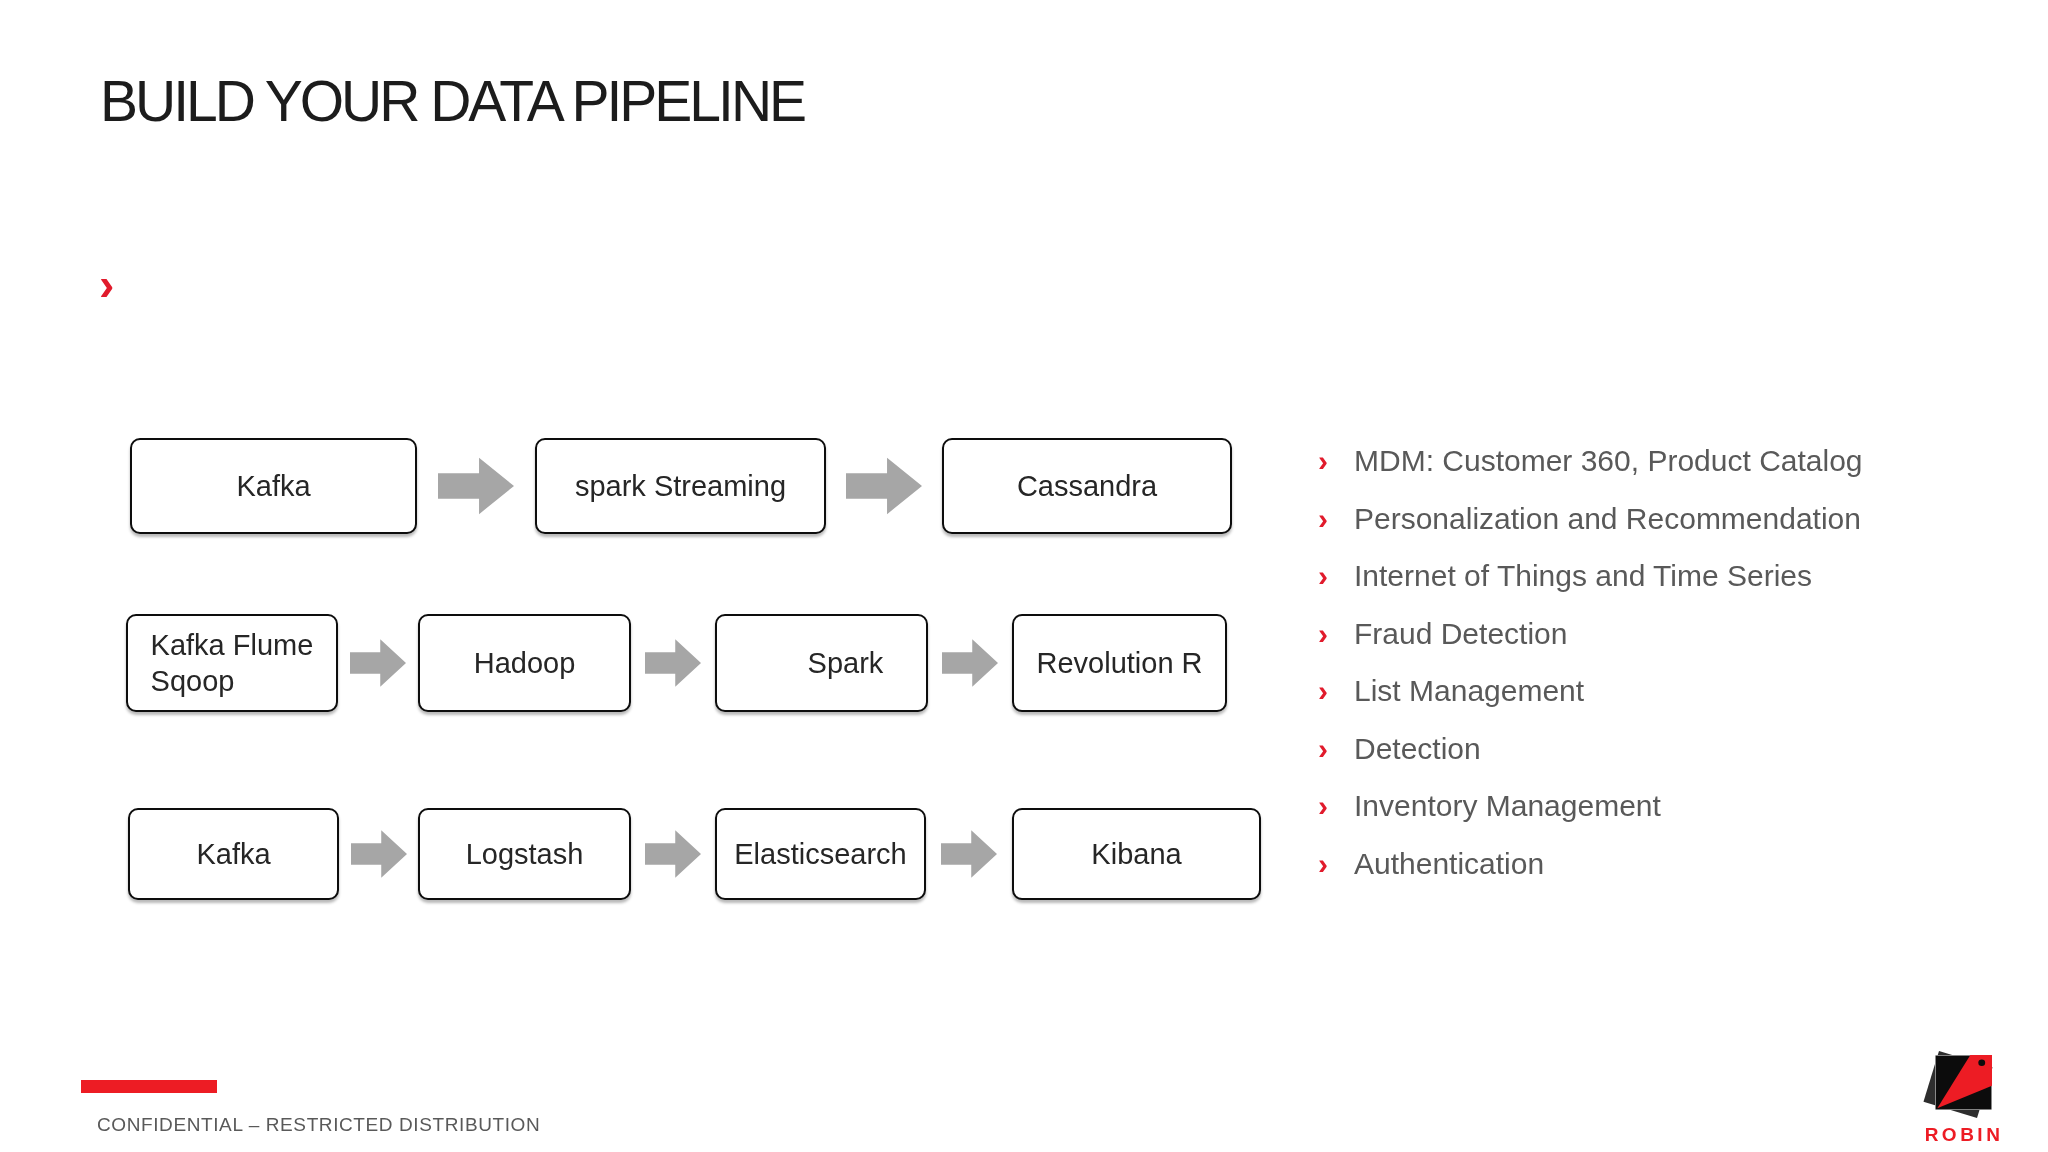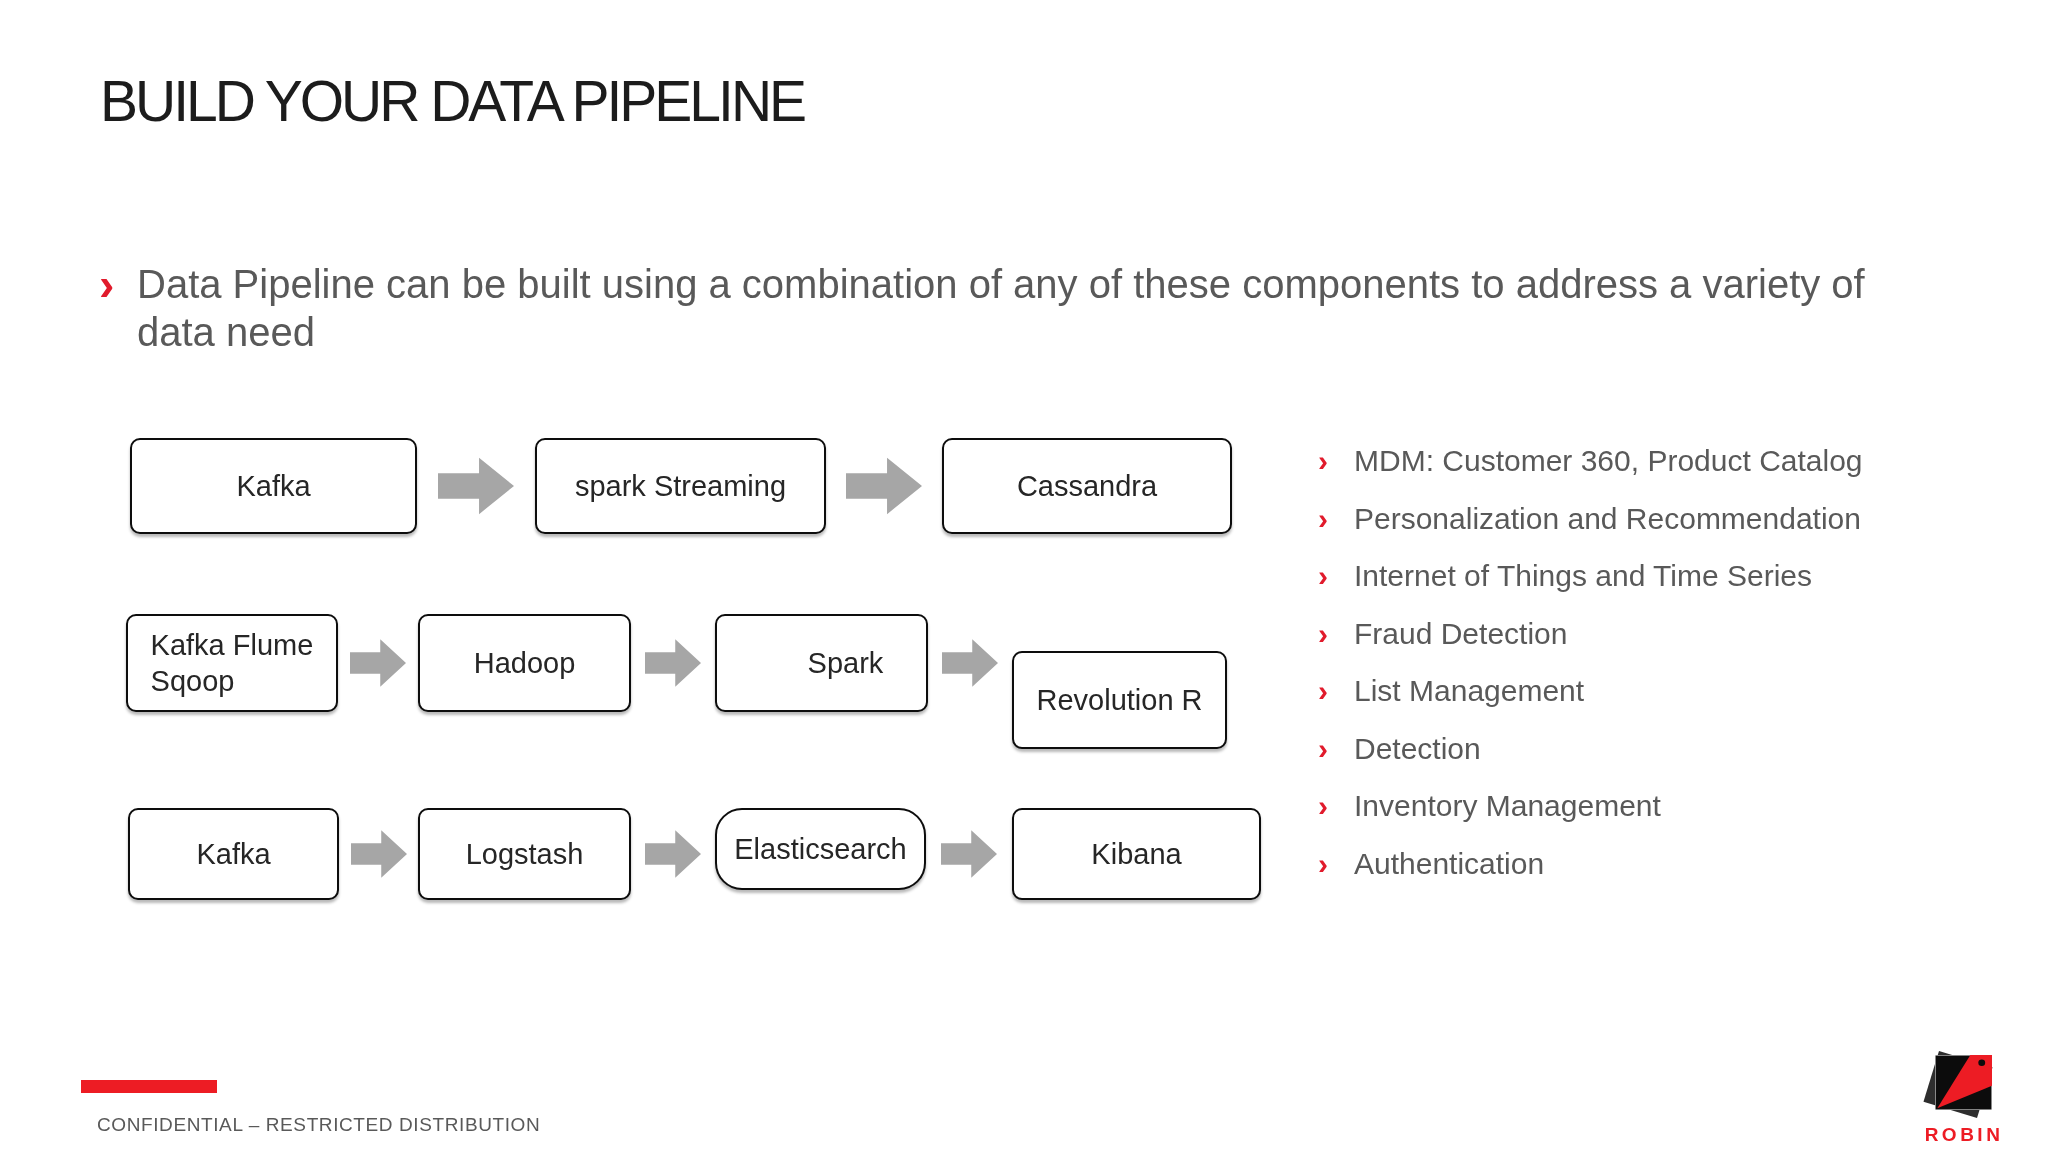--- a/index.html
+++ b/index.html
@@ -55,22 +55,20 @@
   }
 </style>
 </head>
 <body>
 
 <div id="slide">
 
   <div id="title">BUILD YOUR DATA PIPELINE</div>
 
   <span id="intro-chevron" style="color: rgb(225, 27, 44);">›</span>
-  <div id="intro-text">Data Pipeline can be built using a combination of any of these components to address a variety of
-data need</div>
 
   <div id="pipelines">
       <div class="pipe-box" style="left: 130px; top: 438px; width: 287px; height: 96px;">Kafka</div>
       <div class="pipe-arrow" style="left: 438px; top: 454px; width: 76px; height: 64px;">
         <svg viewBox="0 0 100 100" preserveAspectRatio="none">
           <polygon points="0,30 54,30 54,6 100,50 54,94 54,70 0,70" fill="#a6a6a6"></polygon>
         </svg>
       </div>
       <div class="pipe-box" style="left: 535px; top: 438px; width: 291px; height: 96px;">spark Streaming</div>
       <div class="pipe-arrow" style="left: 846px; top: 454px; width: 76px; height: 64px;">
@@ -91,34 +89,34 @@
         <svg viewBox="0 0 100 100" preserveAspectRatio="none">
           <polygon points="0,30 54,30 54,6 100,50 54,94 54,70 0,70" fill="#a6a6a6"></polygon>
         </svg>
       </div>
       <div class="pipe-box" style="left: 715px; top: 614px; width: 213px; height: 98px; padding-left: 48px;">Spark</div>
       <div class="pipe-arrow" style="left: 942px; top: 636px; width: 56px; height: 54px;">
         <svg viewBox="0 0 100 100" preserveAspectRatio="none">
           <polygon points="0,30 54,30 54,6 100,50 54,94 54,70 0,70" fill="#a6a6a6"></polygon>
         </svg>
       </div>
-      <div class="pipe-box" style="left: 1012px; top: 614px; width: 215px; height: 98px; margin-top: 37px;">Revolution R</div>
+      <div class="pipe-box" style="left: 1012px; top: 614px; width: 215px; height: 98px;">Revolution R</div>
       <div class="pipe-box" style="left: 128px; top: 808px; width: 211px; height: 92px;">Kafka</div>
       <div class="pipe-arrow" style="left: 350.5px; top: 827px; width: 56px; height: 54px;">
         <svg viewBox="0 0 100 100" preserveAspectRatio="none">
           <polygon points="0,30 54,30 54,6 100,50 54,94 54,70 0,70" fill="#a6a6a6"></polygon>
         </svg>
       </div>
       <div class="pipe-box" style="left: 418px; top: 808px; width: 213px; height: 92px;">Logstash</div>
       <div class="pipe-arrow" style="left: 645px; top: 827px; width: 56px; height: 54px;">
         <svg viewBox="0 0 100 100" preserveAspectRatio="none">
           <polygon points="0,30 54,30 54,6 100,50 54,94 54,70 0,70" fill="#a6a6a6"></polygon>
         </svg>
       </div>
-      <div class="pipe-box" style="left: 715px; top: 808px; width: 211px; height: 82px; border-radius: 27px;">Elasticsearch</div>
+      <div class="pipe-box" style="left: 715px; top: 808px; width: 211px; height: 92px;">Elasticsearch</div>
       <div class="pipe-arrow" style="left: 941px; top: 827px; width: 56px; height: 54px;">
         <svg viewBox="0 0 100 100" preserveAspectRatio="none">
           <polygon points="0,30 54,30 54,6 100,50 54,94 54,70 0,70" fill="#a6a6a6"></polygon>
         </svg>
       </div>
       <div class="pipe-box" style="left: 1012px; top: 808px; width: 249px; height: 92px;">Kibana</div>
     </div>
 
   <div id="use-cases">
       <div class="uc-item" style="top: 432px;">

